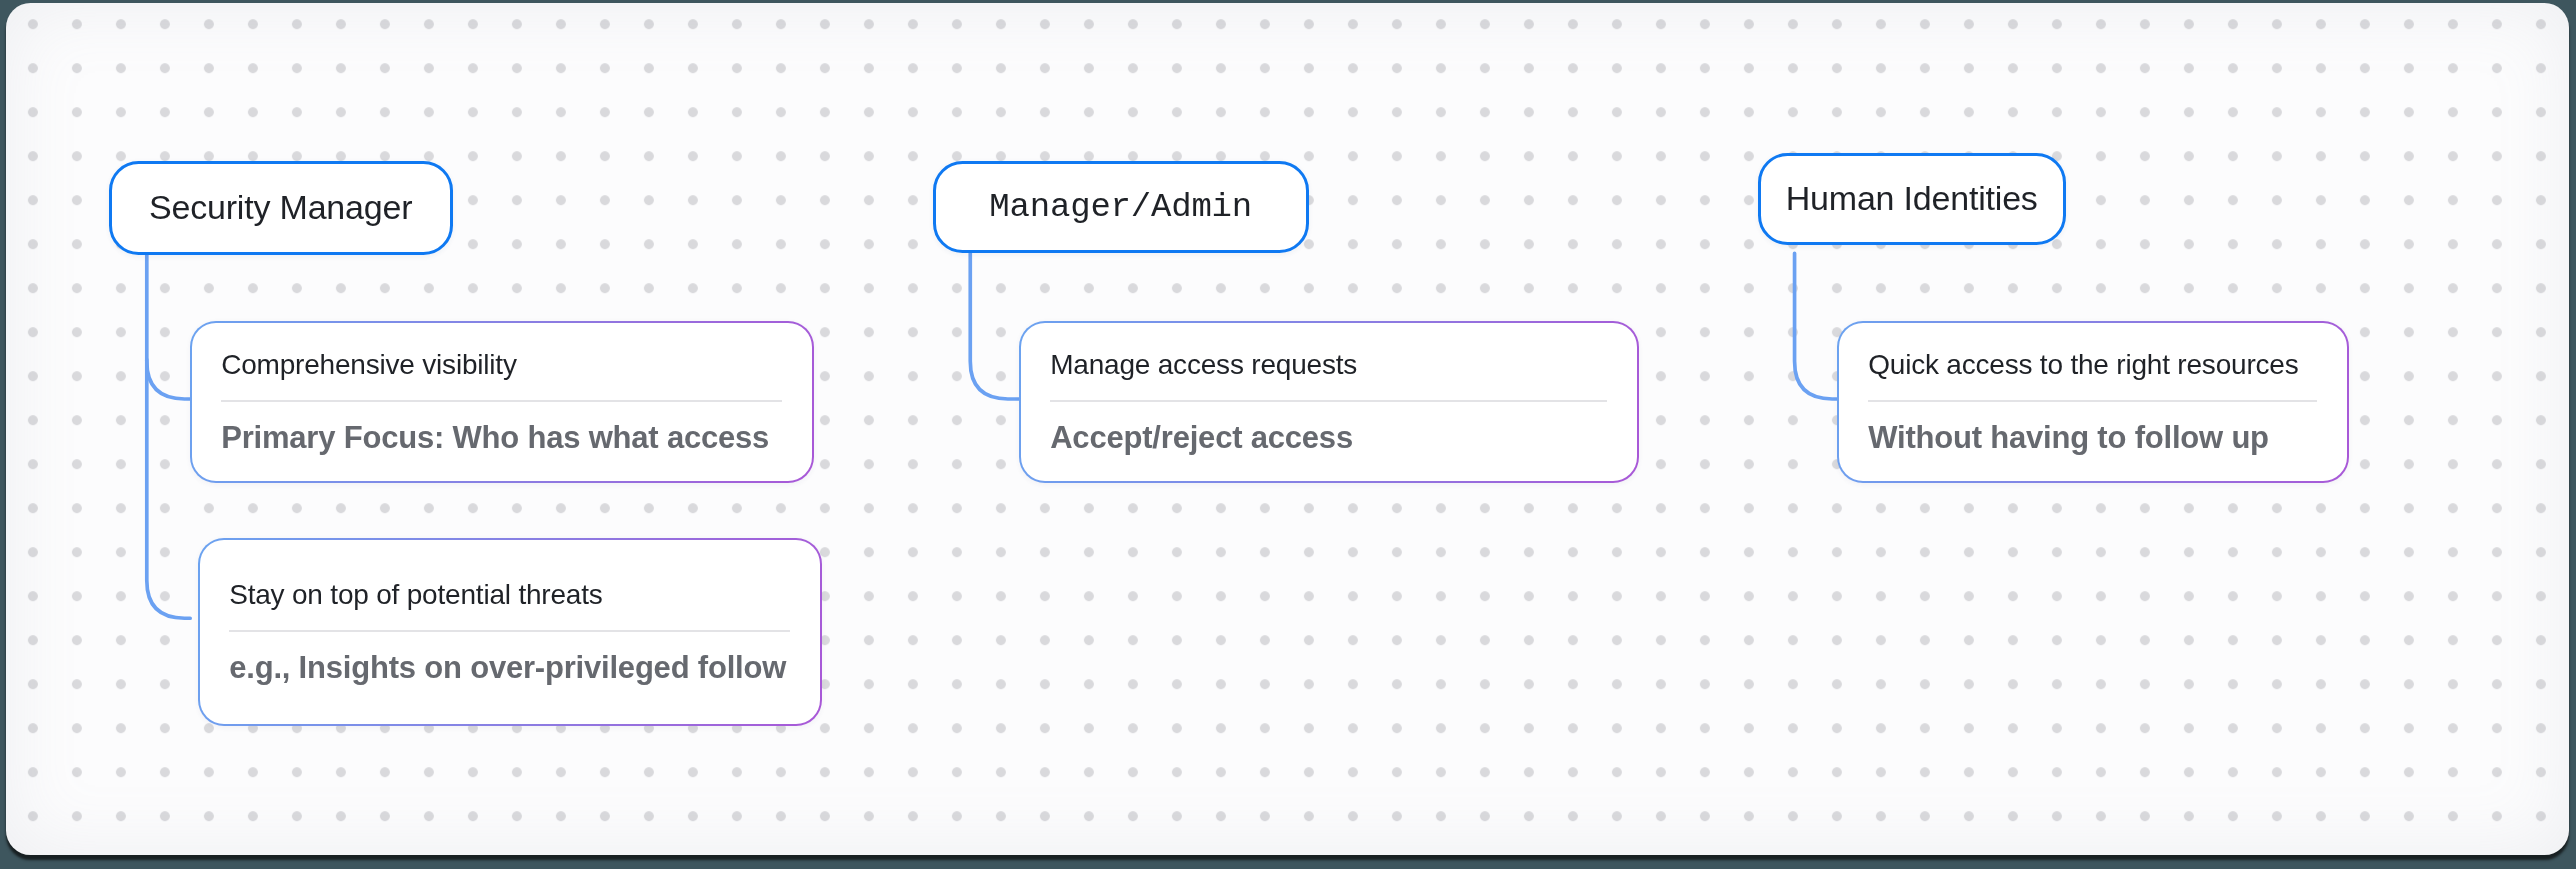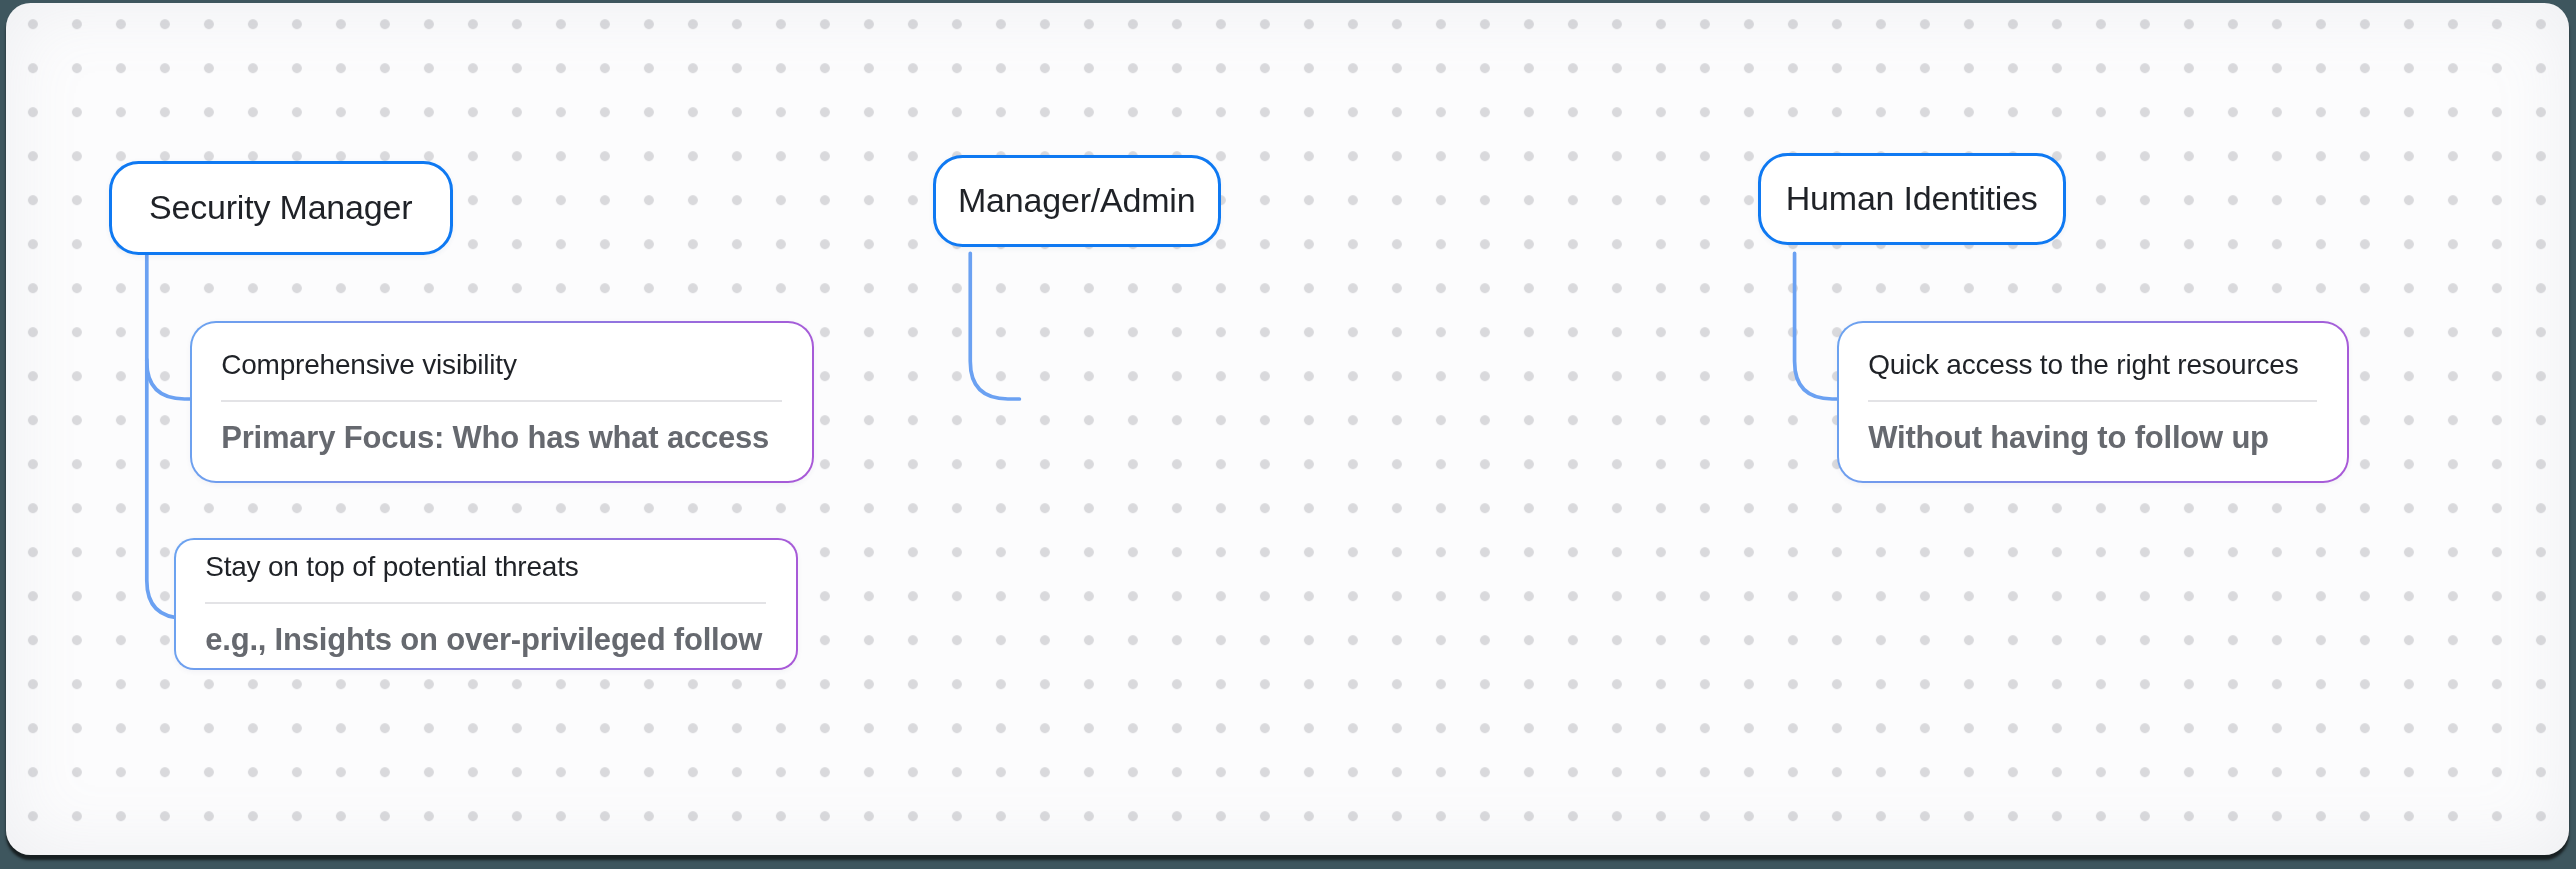--- a/index.html
+++ b/index.html
@@ -112,30 +112,35 @@
     <div class="root-node" style="left:103px; top:158px; width:344px; height:94px;">
       <span>Security Manager</span>
     </div>
 
     <div class="card" style="left:184px; top:318px; width:624px; height:162px;">
       <div class="card-title">Comprehensive visibility</div>
       <hr class="card-divider">
       <div class="card-subtitle">Primary Focus: Who has what access</div>
     </div>
 
-    <div class="card" style="left:168px; top:535px; width:624px; height:132px;border-radius:20px;">
+    <div class="card" style="left:192px; top:535px; width:624px; height:188px;">
       <div class="card-title">Stay on top of potential threats</div>
       <hr class="card-divider">
       <div class="card-subtitle">e.g., Insights on over-privileged follow</div>
     </div>
 
-    <div class="root-node" style="left:927px; top:152px; width:288px; height:92px;">
+    <div class="root-node" style="left:927px; top:158px; width:376px; height:92px;font-family:Liberation Mono, monospace;">
       <span>Manager/Admin</span>
     </div>
 
+    <div class="card" style="left:1013px; top:318px; width:620px; height:162px;">
+      <div class="card-title">Manage access requests</div>
+      <hr class="card-divider">
+      <div class="card-subtitle">Accept/reject access</div>
+    </div>
 
     <div class="root-node" style="left:1752px; top:150px; width:308px; height:92px;">
       <span>Human Identities</span>
     </div>
 
     <div class="card" style="left:1831px; top:318px; width:512px; height:162px;">
       <div class="card-title">Quick access to the right resources</div>
       <hr class="card-divider">
       <div class="card-subtitle">Without having to follow up</div>
     </div>

